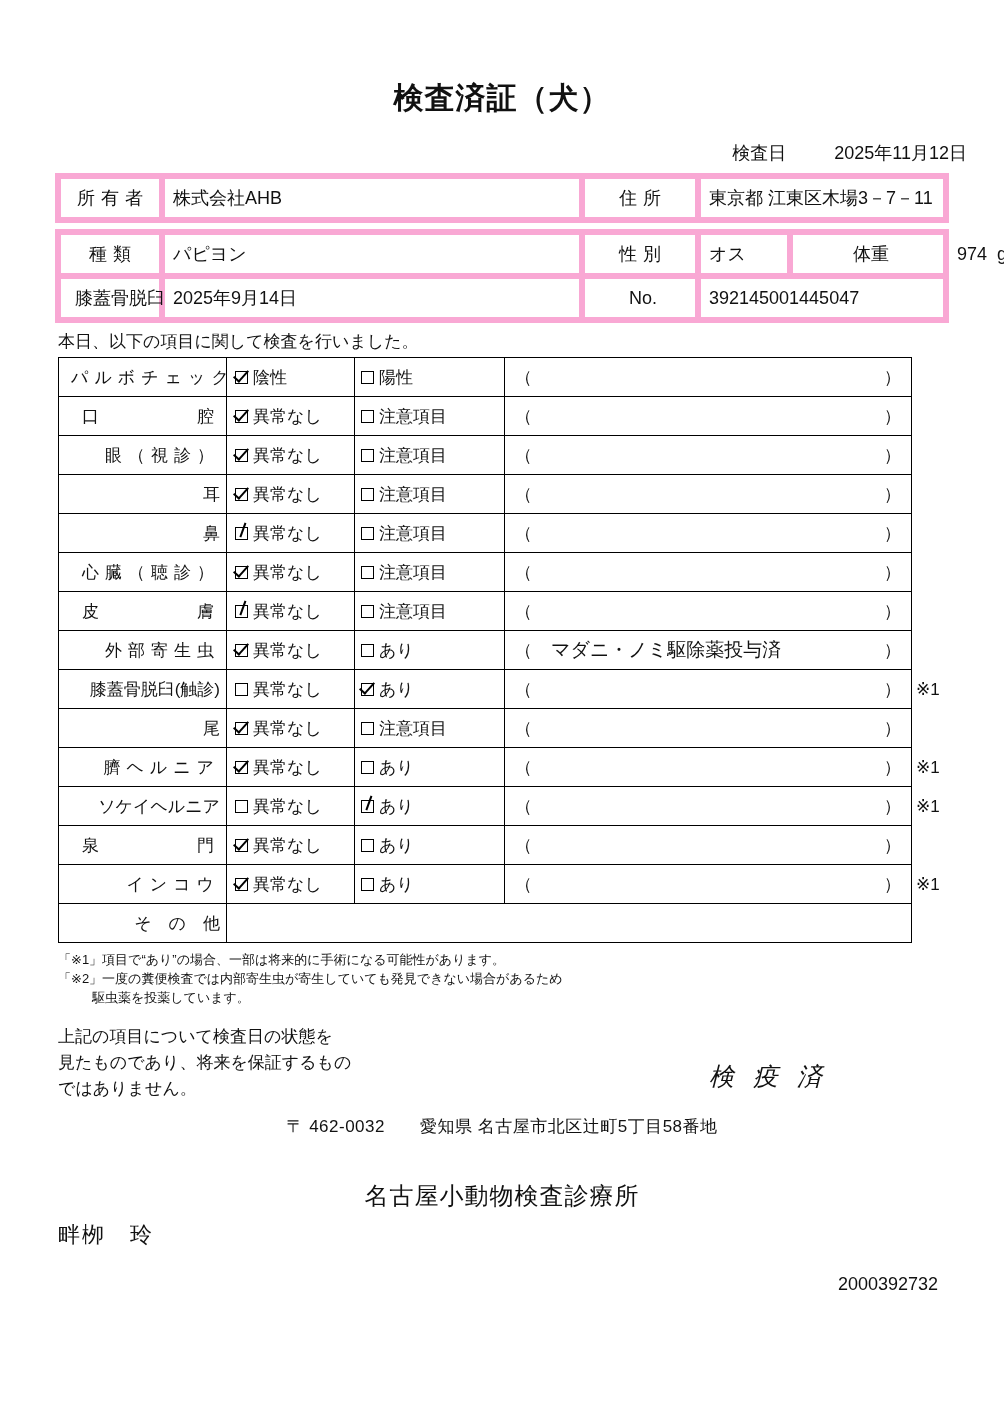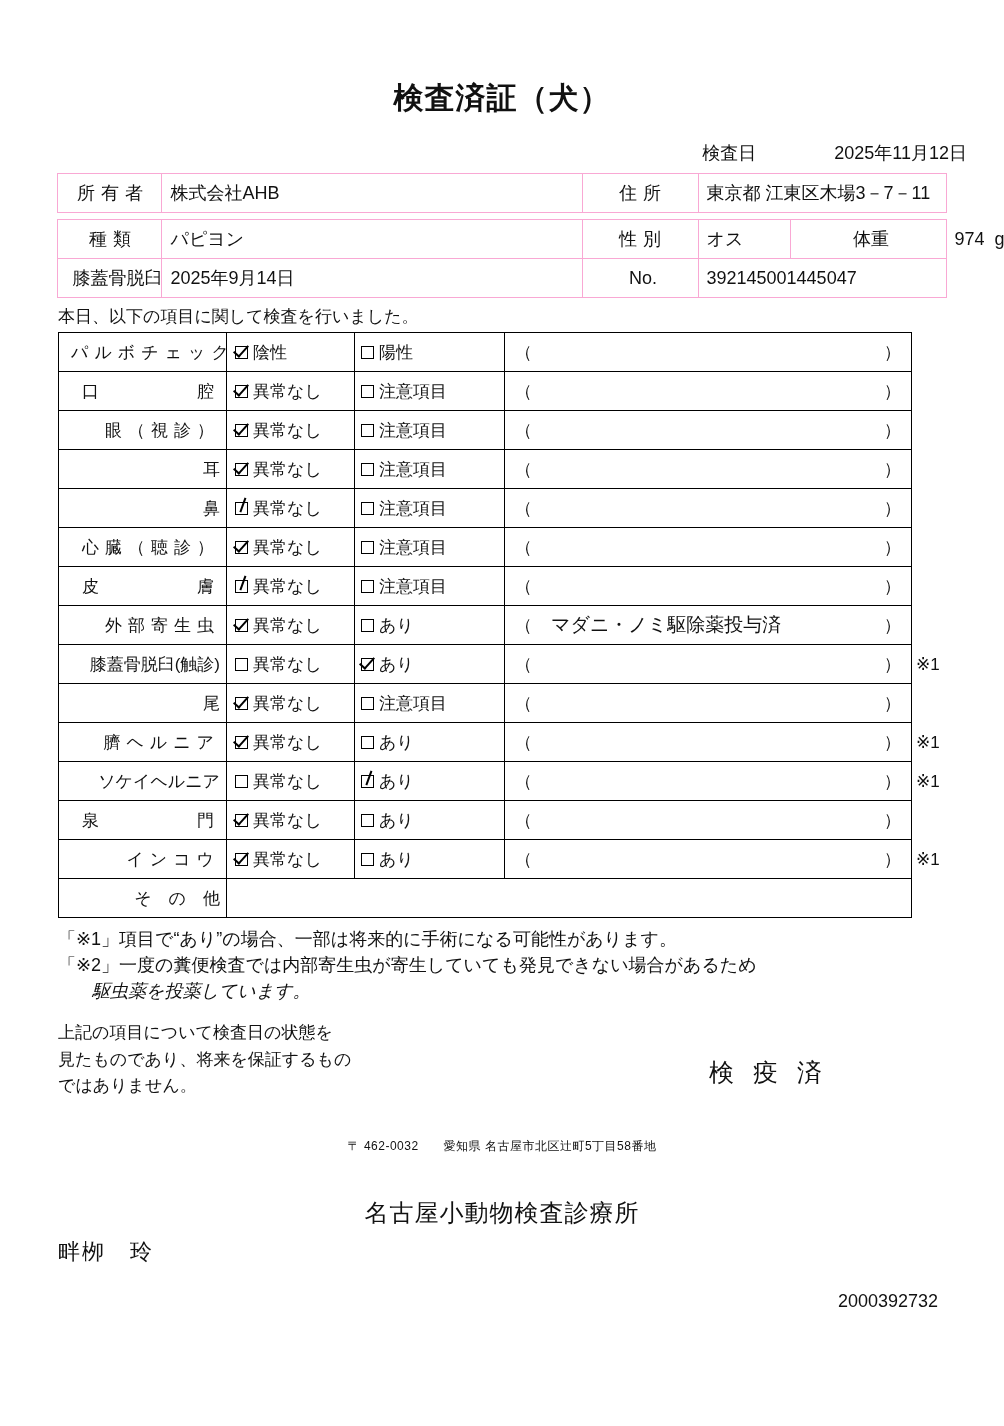--- a/index.html
+++ b/index.html
@@ -34,35 +34,35 @@
   
   .examdate-row {
     display: flex;
     justify-content: flex-end;
     align-items: baseline;
     margin-top: 22px;
     padding-right: 37px;
     font-size: 18px;
   }
   .examdate-label {
-    margin-right: 78px;
+    margin-right: 48px;
   }
   .examdate-value {
     font-size: 18px;
   }
 
   
   .info-table {
     margin: 8px auto 0 auto;
     width: 888px;
     border-collapse: collapse;
     table-layout: fixed;
   }
   .info-table td {
-    border: 1px solid #f9a8d4;
+    border: 6px solid #f9a8d4;
     height: 38px;
     font-size: 18px;
     padding: 0 8px;
     vertical-align: middle;
   }
   .lbl {
     text-align: center;
     letter-spacing: 6px;
     padding-left: 14px !important;
     padding-right: 8px !important;
@@ -158,49 +158,50 @@
     width: 3px;
     height: 15px;
     border-right: 2px solid #000;
     transform: rotate(20deg);
   }
 
   
   .footnotes {
     width: 888px;
     margin: 8px auto 0 auto;
-    font-size: 18px;
+    font-size: 13px;
     line-height: 1.45;
   }
-  .footnotes .fn2-cont { padding-left: 34px; font-style: italic; }
+  .footnotes .fn2-cont { padding-left: 34px; }
 
   
   .bottom {
     width: 888px;
     margin: 16px auto 0 auto;
     position: relative;
     min-height: 330px;
   }
   .disclaimer {
     font-size: 17px;
     line-height: 1.55;
     width: 420px;
   }
   .kenekizumi {
     position: absolute;
     right: 118px;
     top: 36px;
     font-size: 25px;
     letter-spacing: 6px;
     font-weight: normal;
+    font-style: italic;
   }
   .addr {
     text-align: center;
-    font-size: 12px;
-    margin-top: 39px;
+    font-size: 17px;
+    margin-top: 12px;
     letter-spacing: 0.5px;
   }
   .tel {
     text-align: center;
     font-size: 17px;
     margin-top: 28px;
     letter-spacing: 0.5px;
   }
   .clinic {
     text-align: center;

